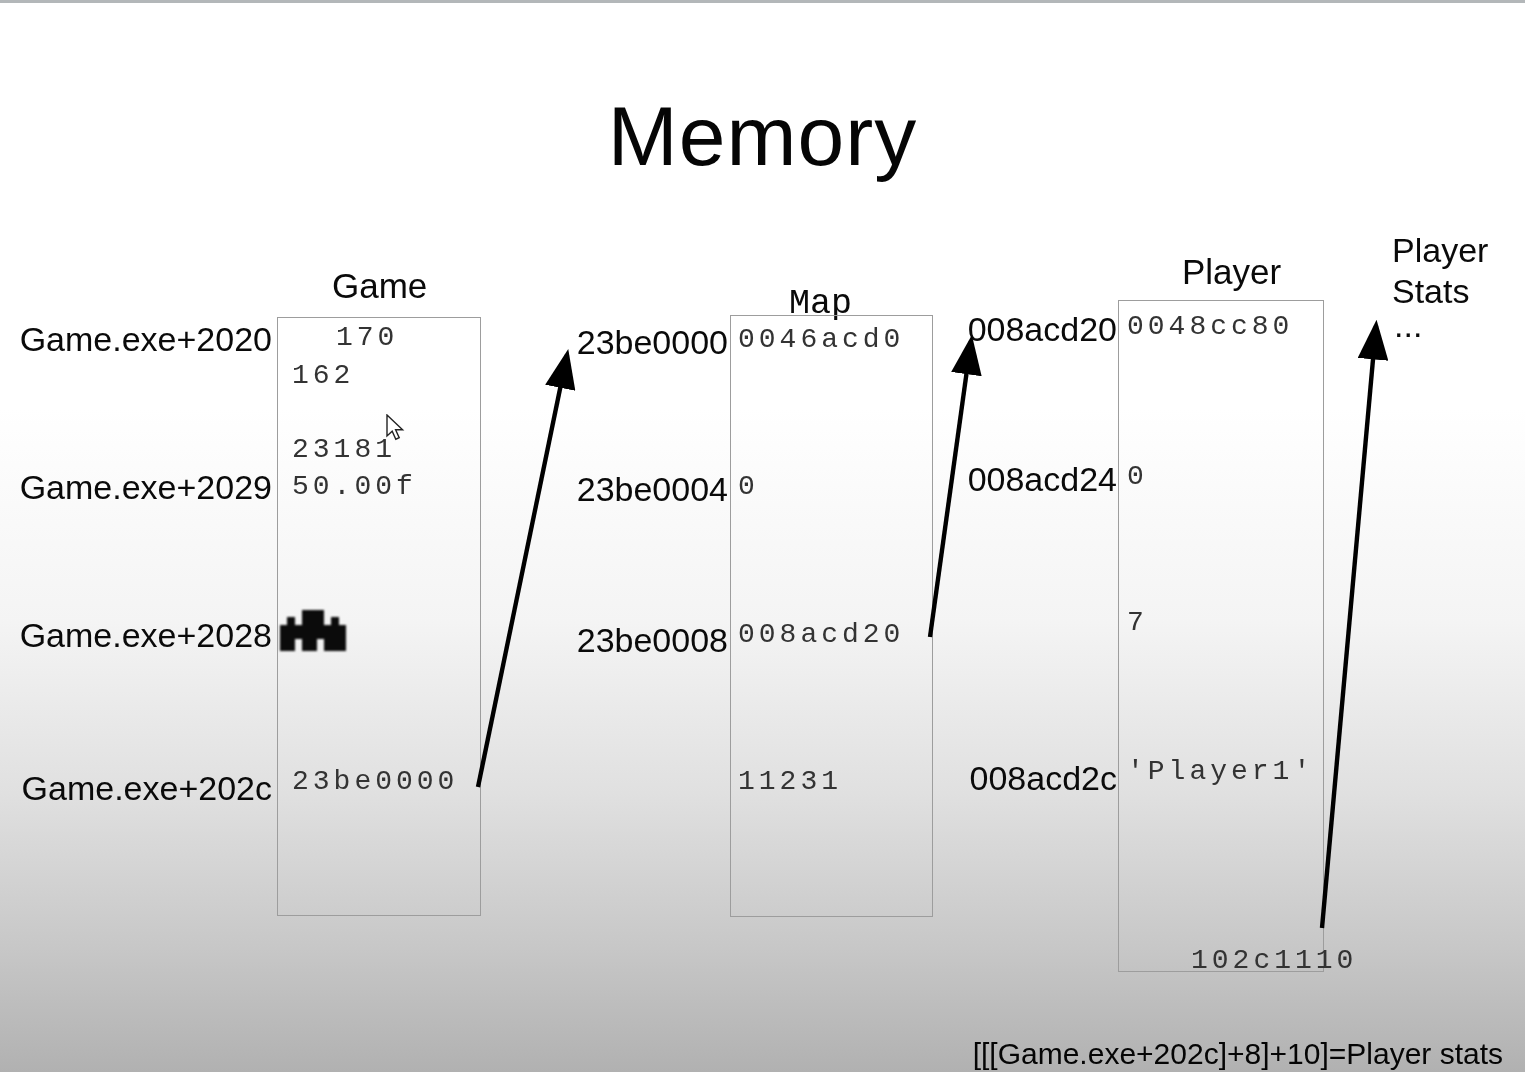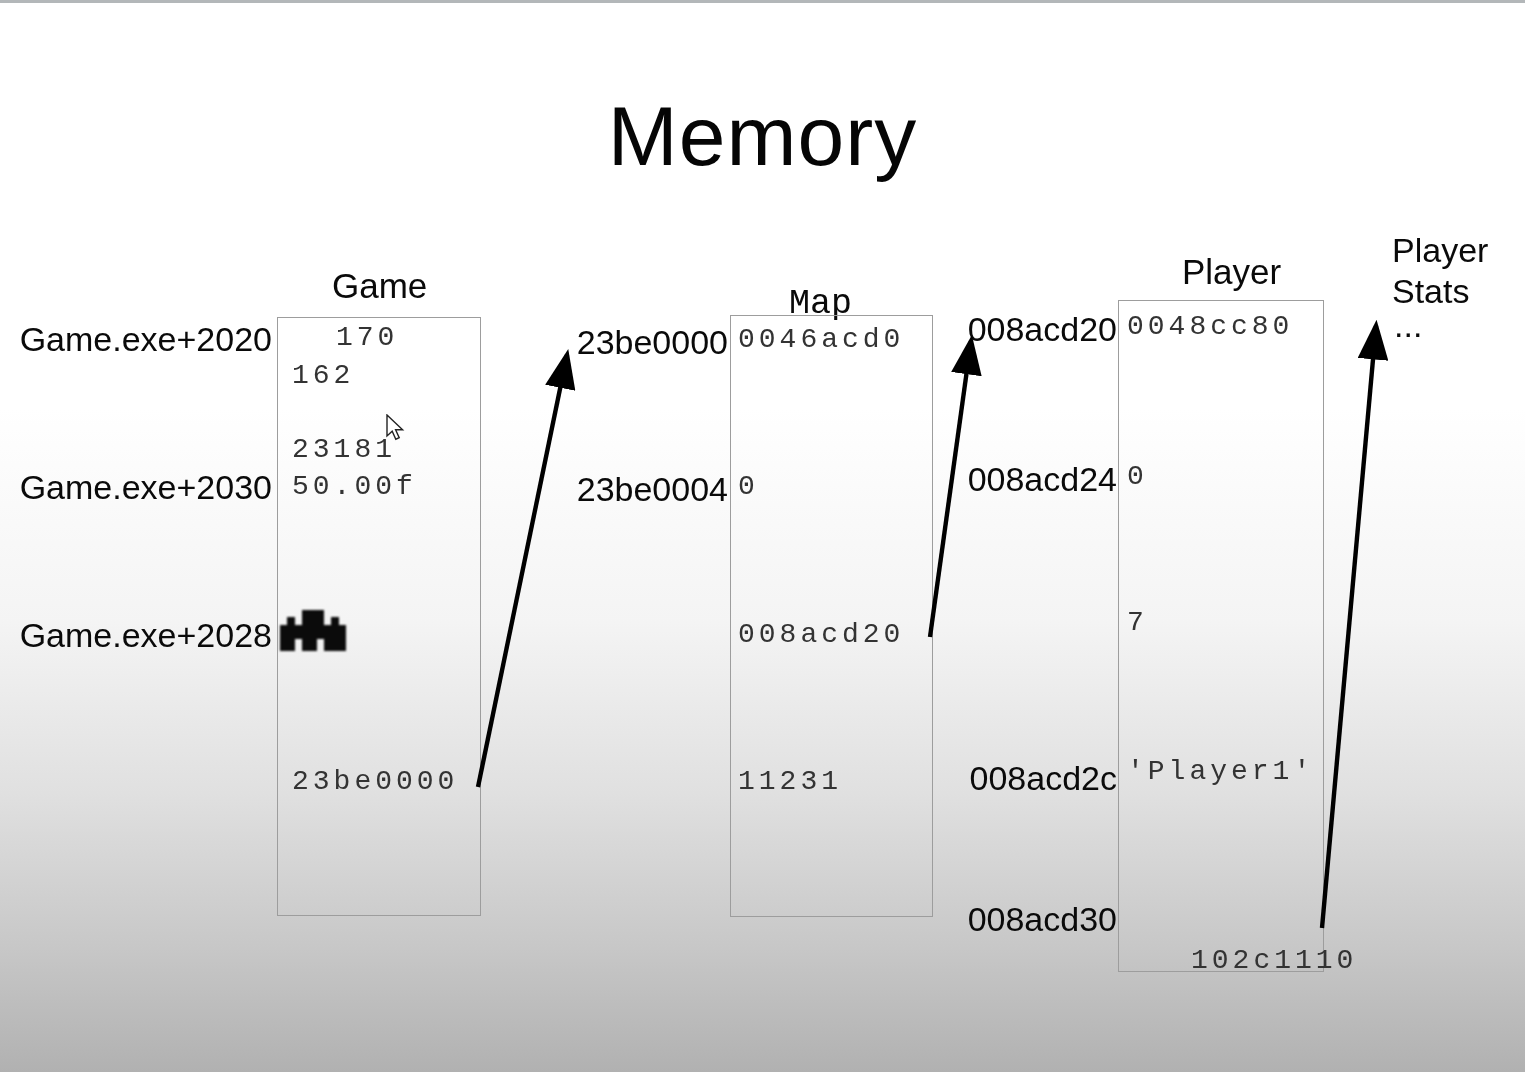--- a/index.html
+++ b/index.html
@@ -43,22 +43,23 @@
   <div class="colheader" style="left:789px;top:284px;font-family:Liberation Mono, monospace;">Map</div>
   <div class="colheader" style="left:1182px;top:252px;">Player</div>
 
   <div class="stats" style="left:1392px;top:230px;">
     <div>Player</div>
     <div>Stats</div>
   </div>
   <div class="stats" style="left:1394px;top:305px;">...</div>
 
   <div class="memlabel ralign" style="left:0px;top:320px;width:272px;">Game.exe+2020</div>
-  <div class="memlabel ralign" style="left:0px;top:468px;width:272px;">Game.exe+2030</div>
+  <div class="memlabel ralign" style="left:0px;top:468px;width:272px;">Game.exe+2029</div>
   <div class="memlabel ralign" style="left:0px;top:616px;width:272px;">Game.exe+2028</div>
+  <div class="memlabel ralign" style="left:0px;top:769px;width:272px;">Game.exe+202c</div>
 
   <div class="membox" style="left:277px;top:317px;width:202px;height:597px;"></div>
   <div class="mono" style="left:292px;top:322px;margin-left:44px;">170</div>
   <div class="mono" style="left:292px;top:360px;">162</div>
   <div class="mono" style="left:292px;top:398px;margin-top:36px;">23181</div>
   <div class="mono" style="left:292px;top:471px;">50.00f</div>
   <div class="mono" style="left:292px;top:766px;">23be0000</div>
 
   <div class="spritewrap" style="left:279px;top:610px;">
     <svg width="68" height="44" viewBox="0 0 9 6" shape-rendering="crispEdges">
@@ -76,44 +77,45 @@
   </div>
 
   <div class="cursorwrap" style="left:385px;top:414px;">
     <svg width="22" height="28" viewBox="0 0 11 14">
       <path d="M1,0.5 L1,11 L3.6,8.6 L5.4,12.6 L7.1,11.8 L5.3,7.9 L8.8,7.9 Z" fill="#ffffff" stroke="#222" stroke-width="0.7"></path>
     </svg>
   </div>
 
   <div class="memlabel ralign" style="left:430px;top:323px;width:298px;">23be0000</div>
   <div class="memlabel ralign" style="left:430px;top:470px;width:298px;">23be0004</div>
+  <div class="memlabel ralign" style="left:430px;top:621px;width:298px;">23be0008</div>
 
   <div class="membox" style="left:730px;top:315px;width:201px;height:600px;"></div>
   <div class="mono" style="left:738px;top:324px;">0046acd0</div>
   <div class="mono" style="left:738px;top:471px;">0</div>
   <div class="mono" style="left:738px;top:619px;">008acd20</div>
   <div class="mono" style="left:738px;top:766px;">11231</div>
 
   <div class="memlabel ralign" style="left:820px;top:310px;width:297px;">008acd20</div>
   <div class="memlabel ralign" style="left:820px;top:460px;width:297px;">008acd24</div>
   <div class="memlabel ralign" style="left:820px;top:759px;width:297px;">008acd2c</div>
-  <div class="memlabel ralign" style="left:820px;top:900px;width:297px;">008acd30</div>
 
   <div class="membox" style="left:1118px;top:300px;width:204px;height:670px;"></div>
   <div class="mono" style="left:1127px;top:311px;">0048cc80</div>
   <div class="mono" style="left:1127px;top:461px;">0</div>
   <div class="mono" style="left:1127px;top:607px;">7</div>
   <div class="mono" style="left:1127px;top:756px;">'Player1'</div>
   <div class="mono" style="left:1191px;top:901px;margin-top:44px;">102c1110</div>
 
   <svg class="arrowlayer" width="1525" height="1072" viewBox="0 0 1525 1072">
     <defs>
       <marker id="ah" markerWidth="9" markerHeight="7" refX="7.6" refY="3.5" orient="auto" markerUnits="strokeWidth">
         <path d="M0,0 L9,3.5 L0,7 Z" fill="#000"></path>
       </marker>
     </defs>
     <line x1="478" y1="787" x2="567" y2="355" stroke="#000" stroke-width="4.4" marker-end="url(#ah)"></line>
     <line x1="930" y1="637" x2="971" y2="341" stroke="#000" stroke-width="4.4" marker-end="url(#ah)"></line>
     <line x1="1322" y1="928" x2="1376" y2="326" stroke="#000" stroke-width="4.4" marker-end="url(#ah)"></line>
   </svg>
 
+  <div class="formula" style="right:22px;top:1037px;">[[[Game.exe+202c]+8]+10]=Player stats</div>
 
 </div>
 
 </body></html>

